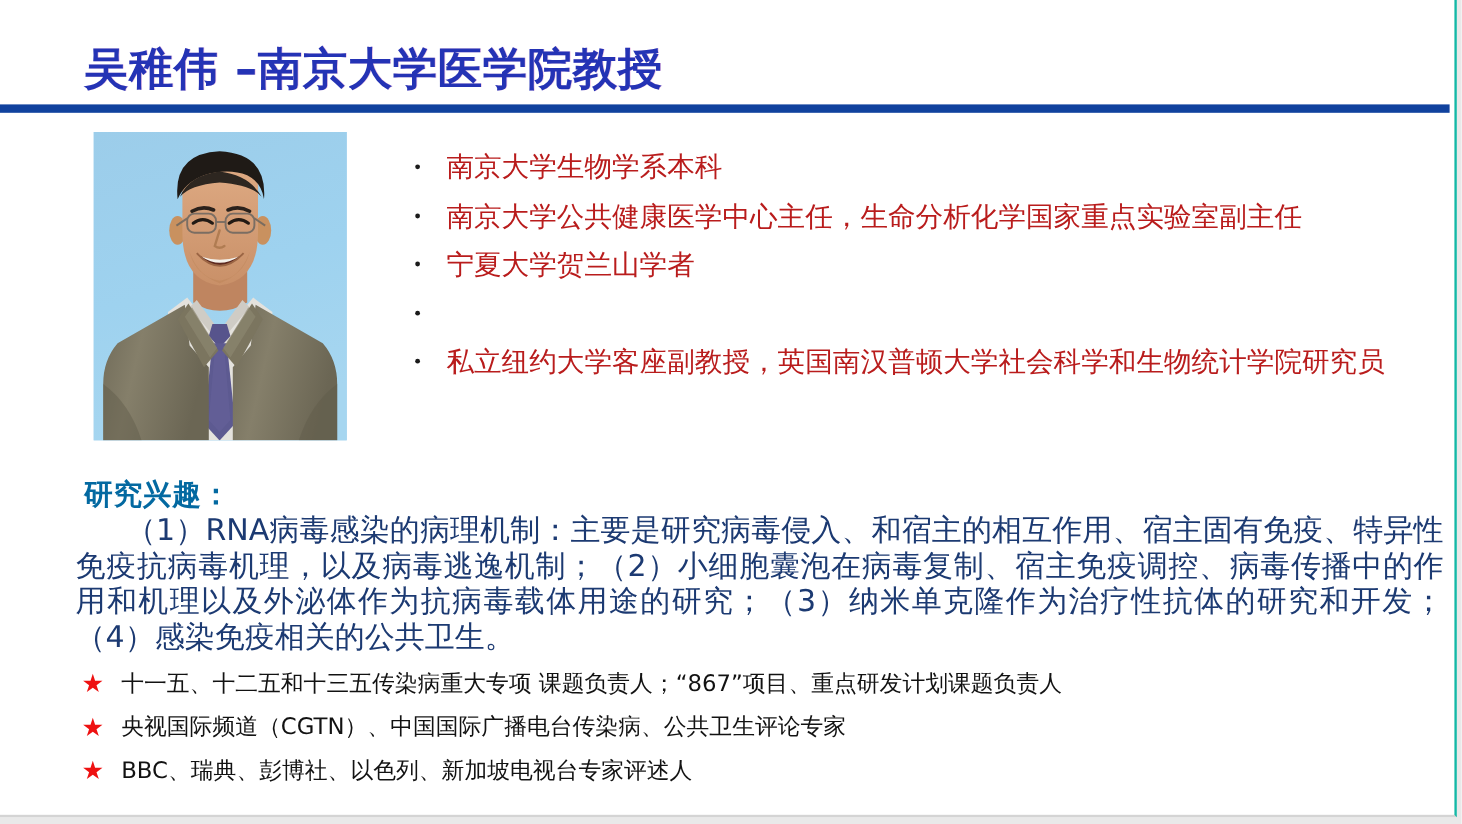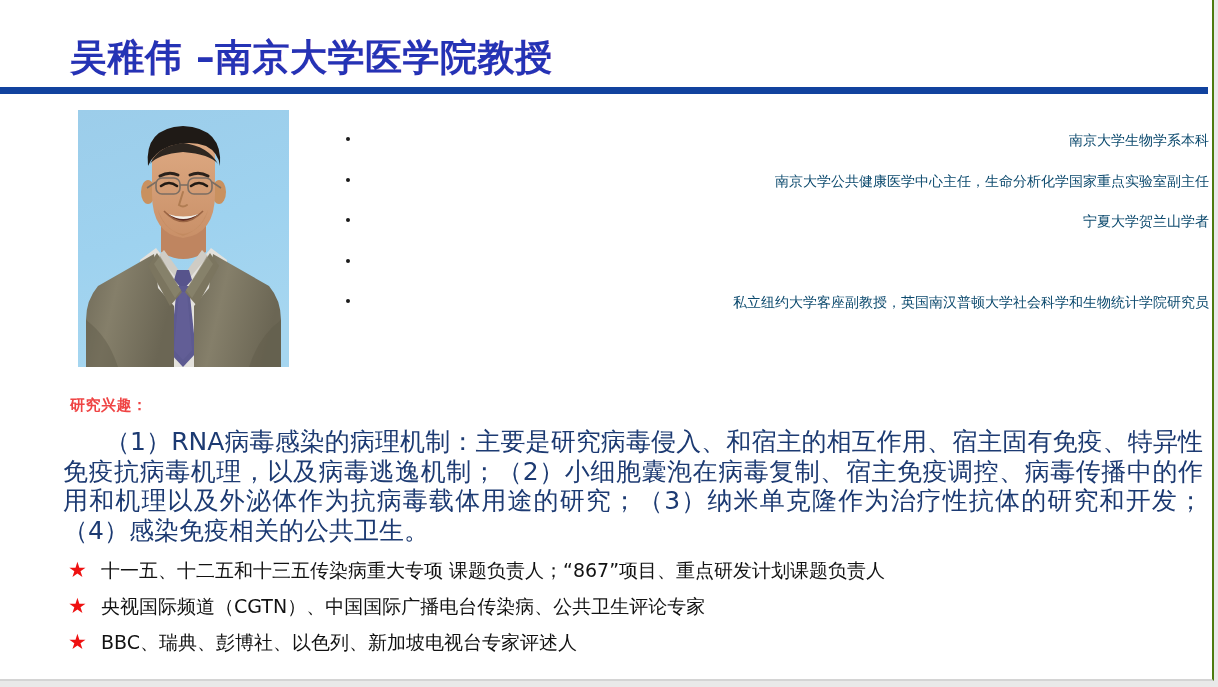--- a/index.html
+++ b/index.html
@@ -7,21 +7,21 @@
   body{
     width:1218px;height:687px;
     background:#e9e9e9;
     font-family:"DejaVu Sans","Liberation Sans",sans-serif;
     overflow:hidden;
   }
   .slide{
     position:absolute;left:0;top:0;
     width:1214px;height:681px;
     background:#ffffff;
-    border-right:2px solid #4d7c0f;
+    border-right:2px solid #14b8a6;
     border-bottom:2px solid #d4d4d4;
     box-sizing:border-box;
     overflow:hidden;
   }
 
   
   .title{
     position:absolute;left:70px;top:33px;
     font-size:37px;font-weight:bold;
     color:#2433b5;
@@ -47,37 +47,36 @@
   
   .bullets{
     position:absolute;left:341px;top:127px;
     width:868px;
   }
   .bullet-row{
     position:relative;
     min-height:26px;
     margin-bottom:14.5px;
     padding-left:31px;
-    font-size:14px;
+    font-size:23px;
     line-height:26px;
-    color:#0c4a6e;
+    color:#b91c1c;
     white-space:nowrap;
-    text-align:right;
   }
   .bullet-row .dot{
     position:absolute;left:5px;top:10px;
     width:4px;height:4px;border-radius:50%;
     background:#1b1b1b;
   }
 
   
   .ri-heading{
     position:absolute;left:70px;top:396px;
-    font-size:15px;font-weight:bold;
-    color:#ef4444;
+    font-size:24px;font-weight:bold;
+    color:#0369a1;
     letter-spacing:0.5px;
   }
   .ri-body{
     position:absolute;left:63px;top:427px;
     width:1140px;
     font-size:25px;
     line-height:29.5px;
     color:#1c3a72;
     text-indent:42px;
     text-align:justify;

